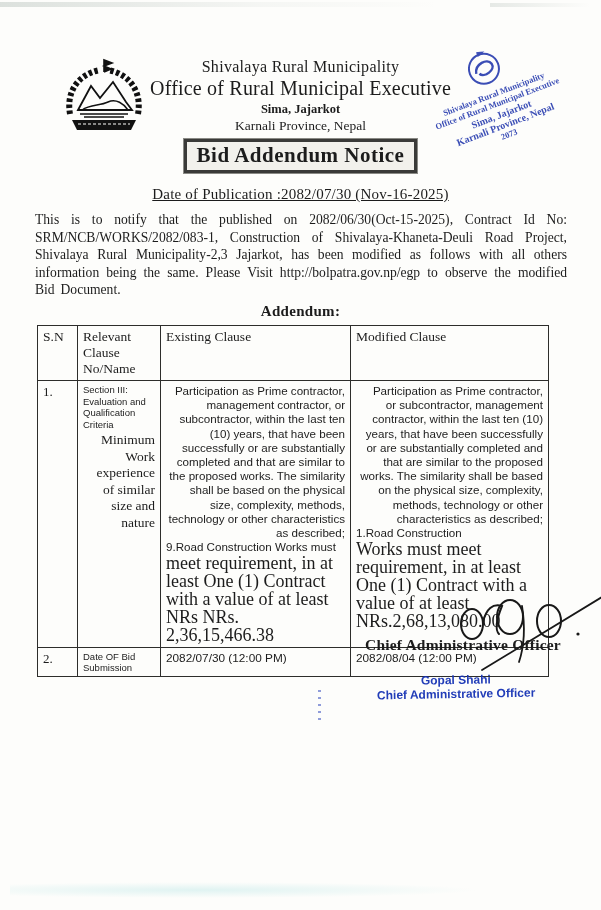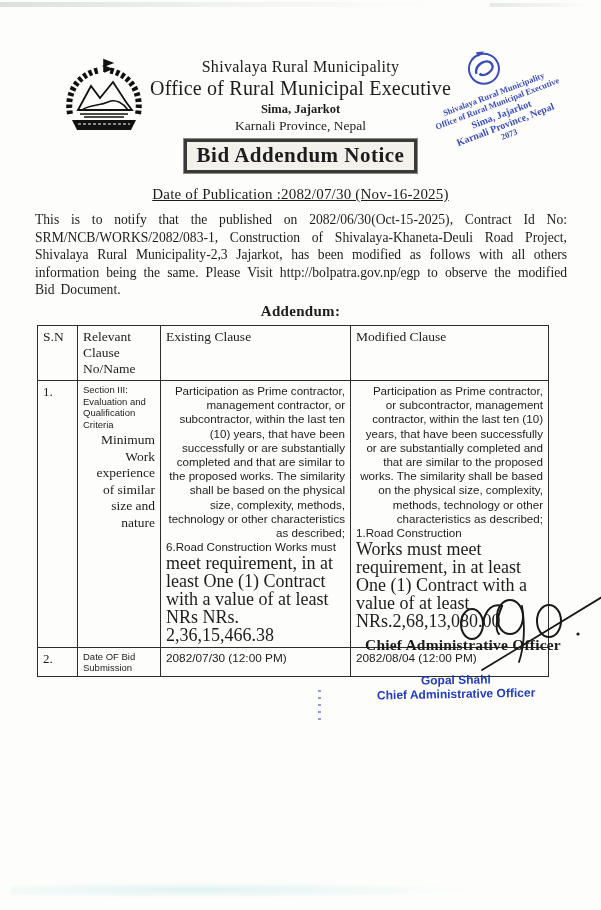--- a/index.html
+++ b/index.html
@@ -145,21 +145,21 @@
       <th class="h-cell col-mod">Modified Clause</th>
     </tr>
     <tr class="row-1">
       <td class="sn-cell">1.</td>
       <td>
         <div class="clause-section">Section III: Evaluation and Qualification Criteria</div>
         <div class="clause-name">Minimum Work experience of similar size and nature</div>
       </td>
       <td>
         <div class="cl-main">Participation as Prime contractor, management contractor, or subcontractor, within the last ten (10) years, that have been successfully or are substantially completed and that are similar to the proposed works. The similarity shall be based on the physical size, complexity, methods, technology or other characteristics as described;</div>
-        <div class="cl-lead">6.Road Construction Works must</div>
+        <div class="cl-lead">9.Road Construction Works must</div>
         <div class="cl-rest">meet requirement, in at least One (1) Contract with a value of at least NRs NRs. 2,36,15,466.38</div>
       </td>
       <td>
         <div class="cl-main">Participation as Prime contractor, or subcontractor, management contractor, within the last ten (10) years, that have been successfully or are substantially completed and that are similar to the proposed works. The similarity shall be based on the physical size, complexity, methods, technology or other characteristics as described;</div>
         <div class="cl-lead">1.Road Construction</div>
         <div class="cl-rest">Works must meet requirement, in at least One (1) Contract with a value of at least NRs.2,68,13,080.00</div>
       </td>
     </tr>
     <tr class="row-2">
       <td class="sn-cell">2.</td>

